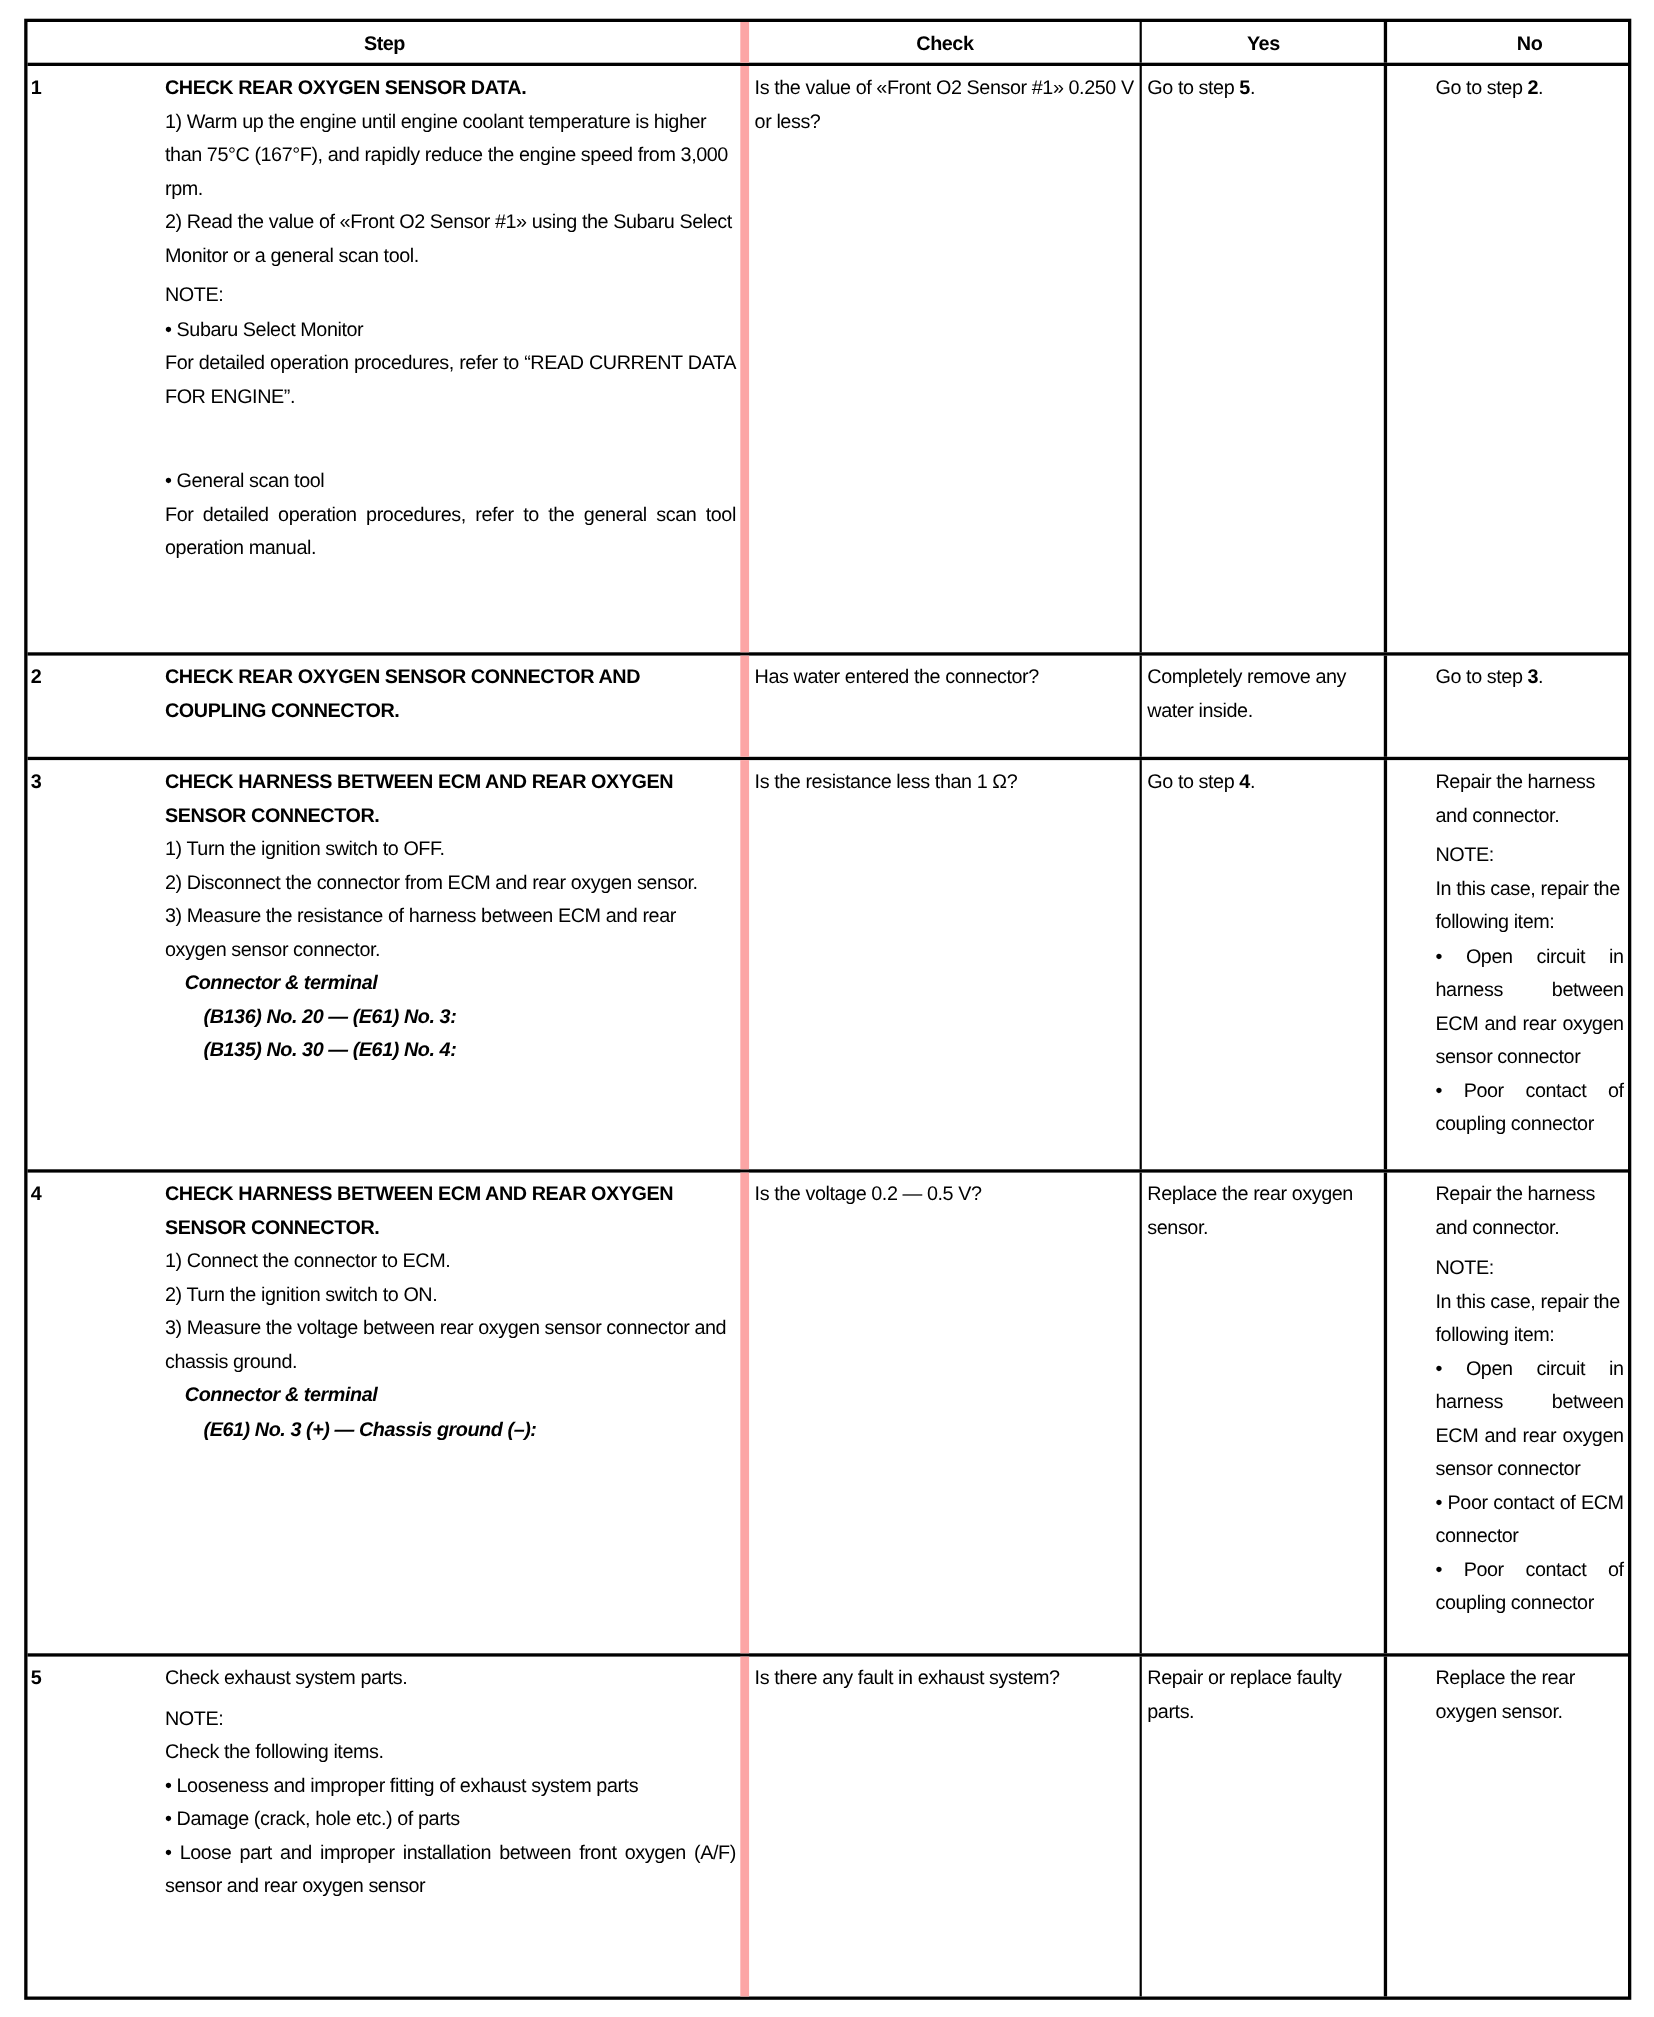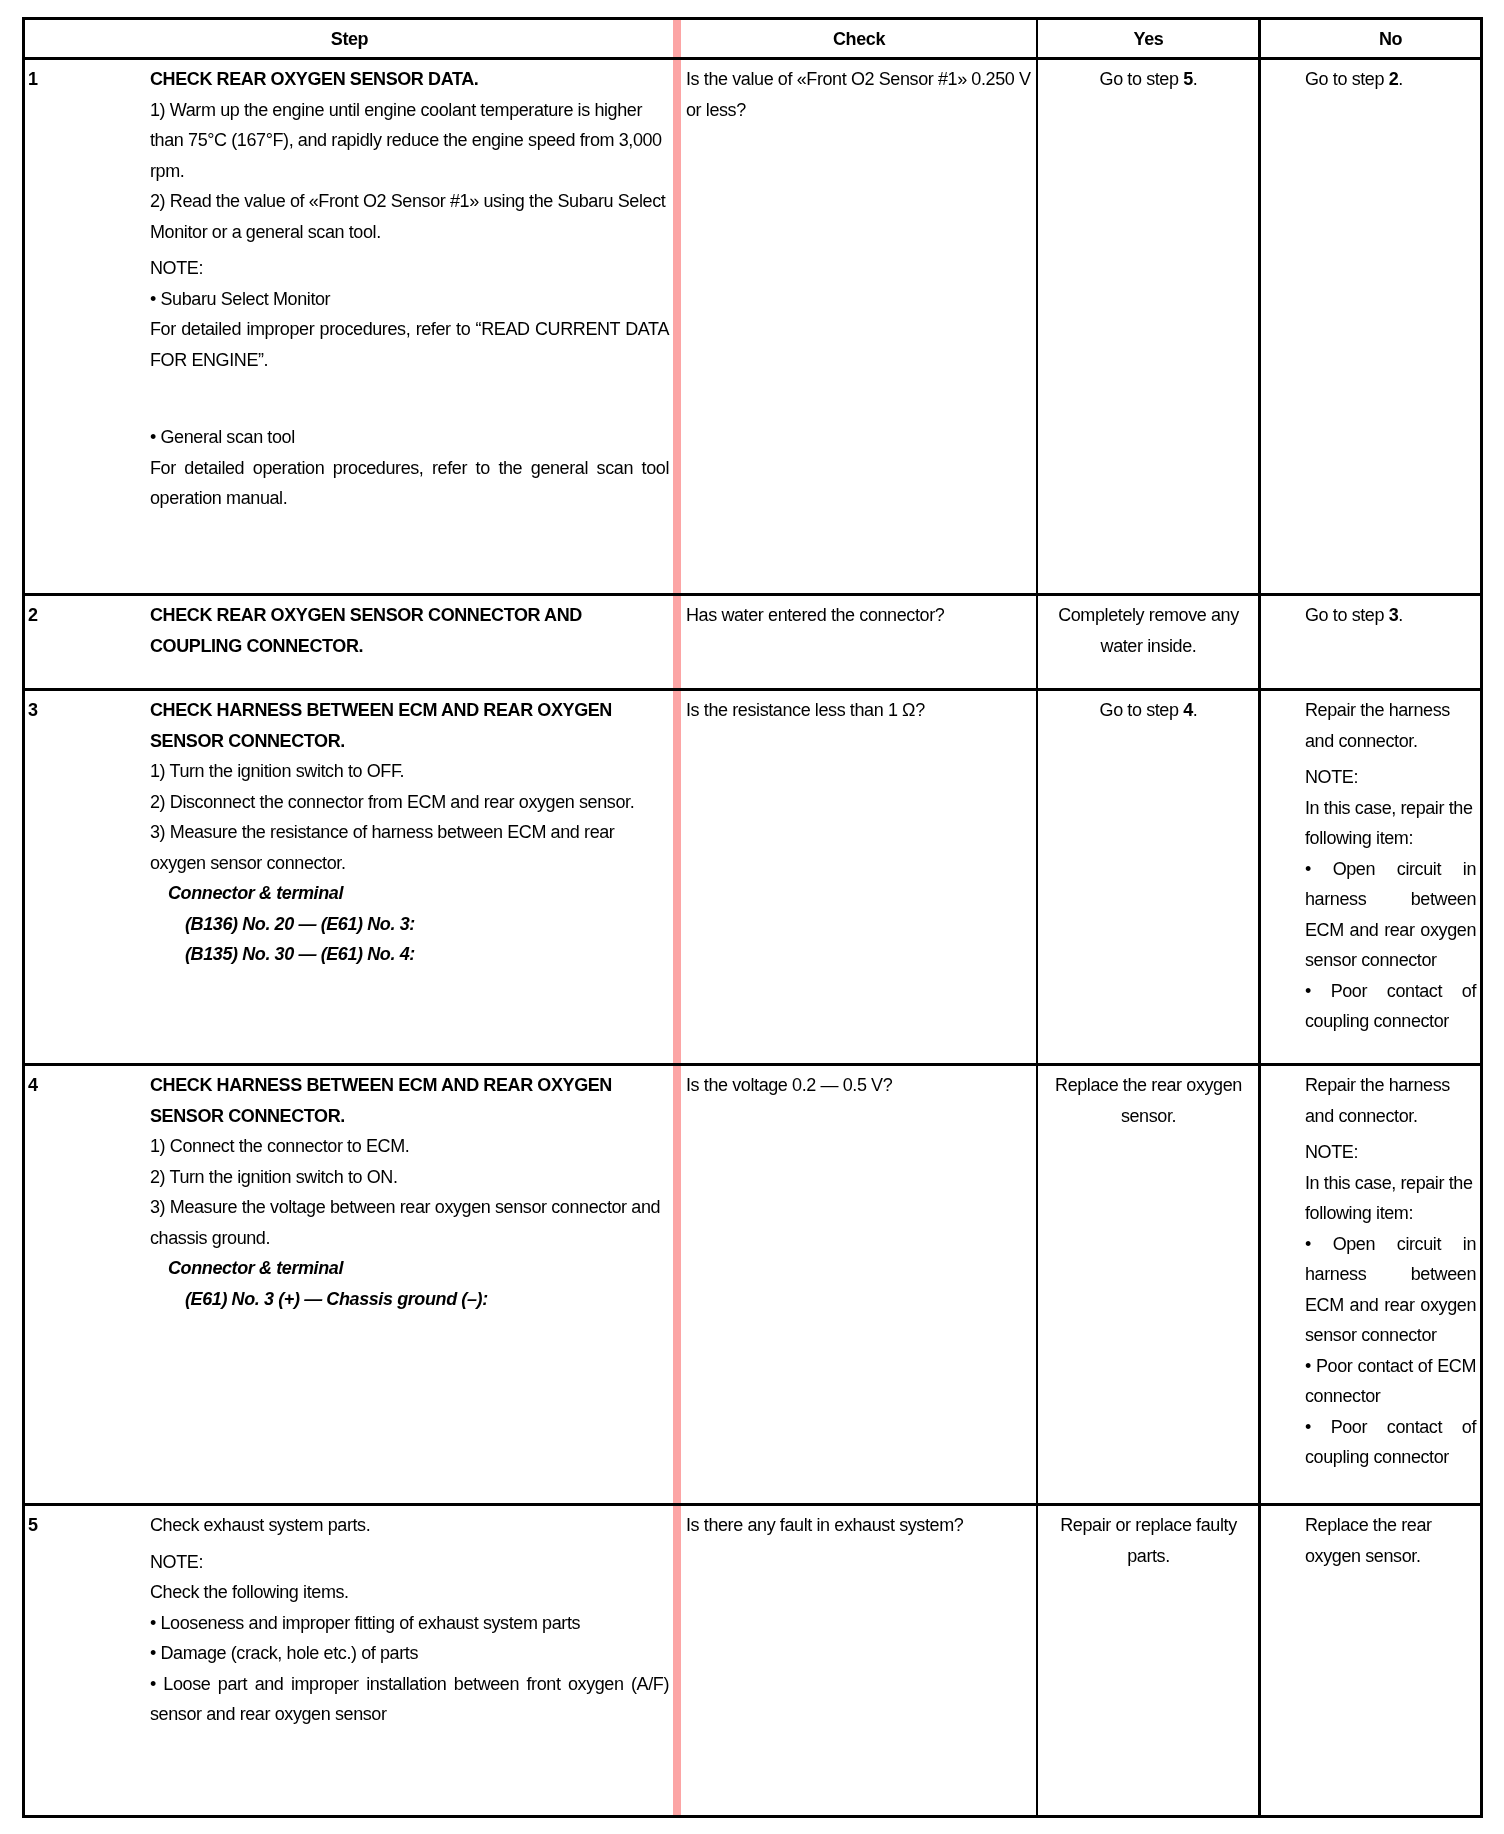--- a/index.html
+++ b/index.html
@@ -6,21 +6,21 @@
   body { width: 1504px; height: 1834px; position: relative; overflow: hidden;
          font-family: "Liberation Sans", sans-serif; color: #000; }
   .tbl { position: absolute; left: 22px; top: 17px; width: 1461px; height: 1801px;
          border: 3px solid #000; box-sizing: border-box; }
   .row { position: absolute; left: 0; right: 0; border-bottom: 3px solid #000; box-sizing: border-box; }
   .row.last { border-bottom: none; }
   .cell { position: absolute; top: 0; bottom: 0; box-sizing: border-box; padding: 4px 4px 0 5px;
           font-size: 18px; line-height: 30.5px; letter-spacing: -0.4px; }
   .c1 { left: 0; width: 648px; }
   .c2 { left: 648px; width: 363px; border-left: 8px solid #fca5a5; }
-  .c3 { left: 1011px; width: 222px; border-left: 2px solid #000; text-align: center; }
+  .c3 { left: 1011px; width: 222px; border-left: 2px solid #000; }
   .c4 { left: 1233px; width: 222px; border-left: 3px solid #000; padding-left: 44px; }
   .hdr .cell { text-align: center; font-weight: bold; padding-top: 4px; }
   .num { position: absolute; left: 3px; top: 4px; font-weight: bold; }
   .body { position: absolute; left: 125px; right: 4px; top: 4px; }
   .title { font-weight: bold; }
   .gap { height: 6px; }
   .ital { font-weight: bold; font-style: italic; }
   .ind1 { padding-left: 18px; }
   .ind2 { padding-left: 35px; }
   .just { text-align: justify; text-align-last: left; }
@@ -42,21 +42,21 @@
   <div class="row" style="top:40px; height:536px;">
     <div class="cell c1">
       <span class="num">1</span>
       <div class="body">
         <p class="title">CHECK REAR OXYGEN SENSOR DATA.</p>
         <p>1)  Warm up the engine until engine coolant temperature is higher than 75°C (167°F), and rapidly reduce the engine speed from 3,000 rpm.</p>
         <p>2)  Read the value of «Front O2 Sensor #1» using the Subaru Select Monitor or a general scan tool.</p>
         <div class="gap"></div>
         <p>NOTE:</p>
         <p>•  Subaru Select Monitor</p>
-        <p class="just">For detailed improper procedures, refer to “READ CURRENT DATA FOR ENGINE”.</p>
+        <p class="just">For detailed operation procedures, refer to “READ CURRENT DATA FOR ENGINE”.</p>
         <div style="height:47px;"></div>
         <p>•  General scan tool</p>
         <p class="just">For detailed operation procedures, refer to the general scan tool operation manual.</p>
       </div>
     </div>
     <div class="cell c2">
       <p>Is the value of «Front O2 Sensor #1» 0.250 V or less?</p>
     </div>
     <div class="cell c3">
       <p><span>Go to step </span><span class="bold">5</span><span>.</span></p>

